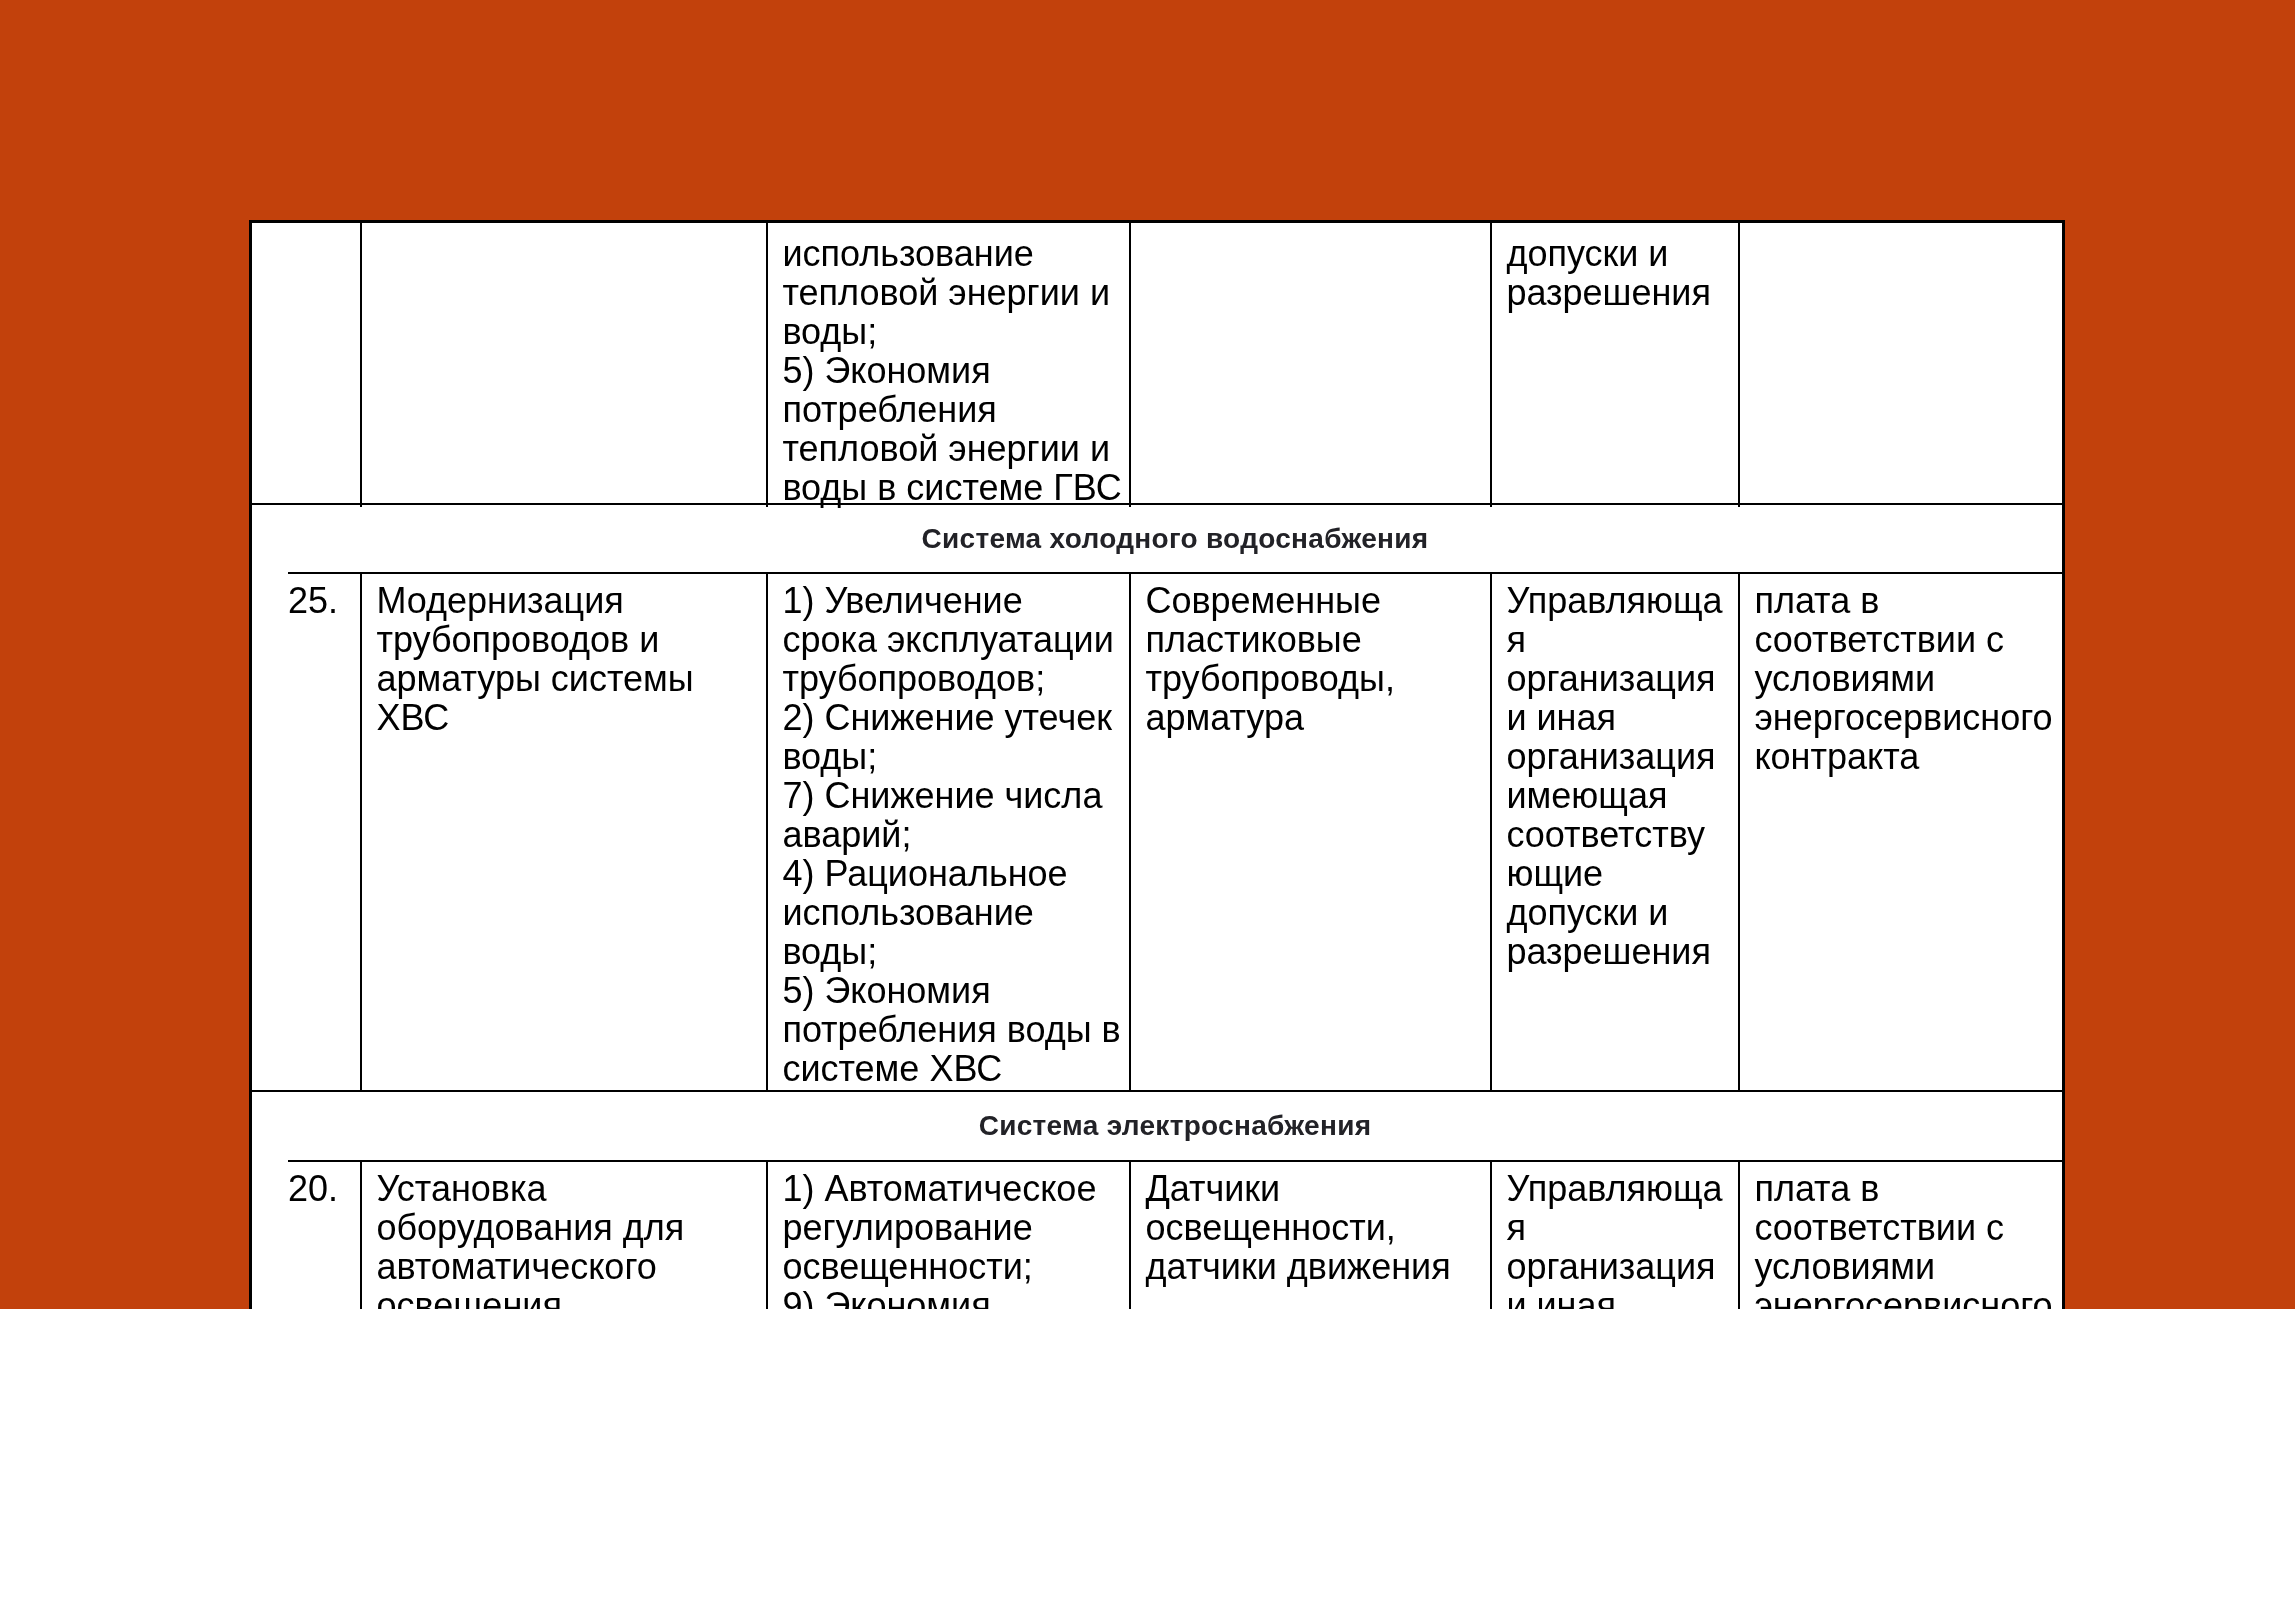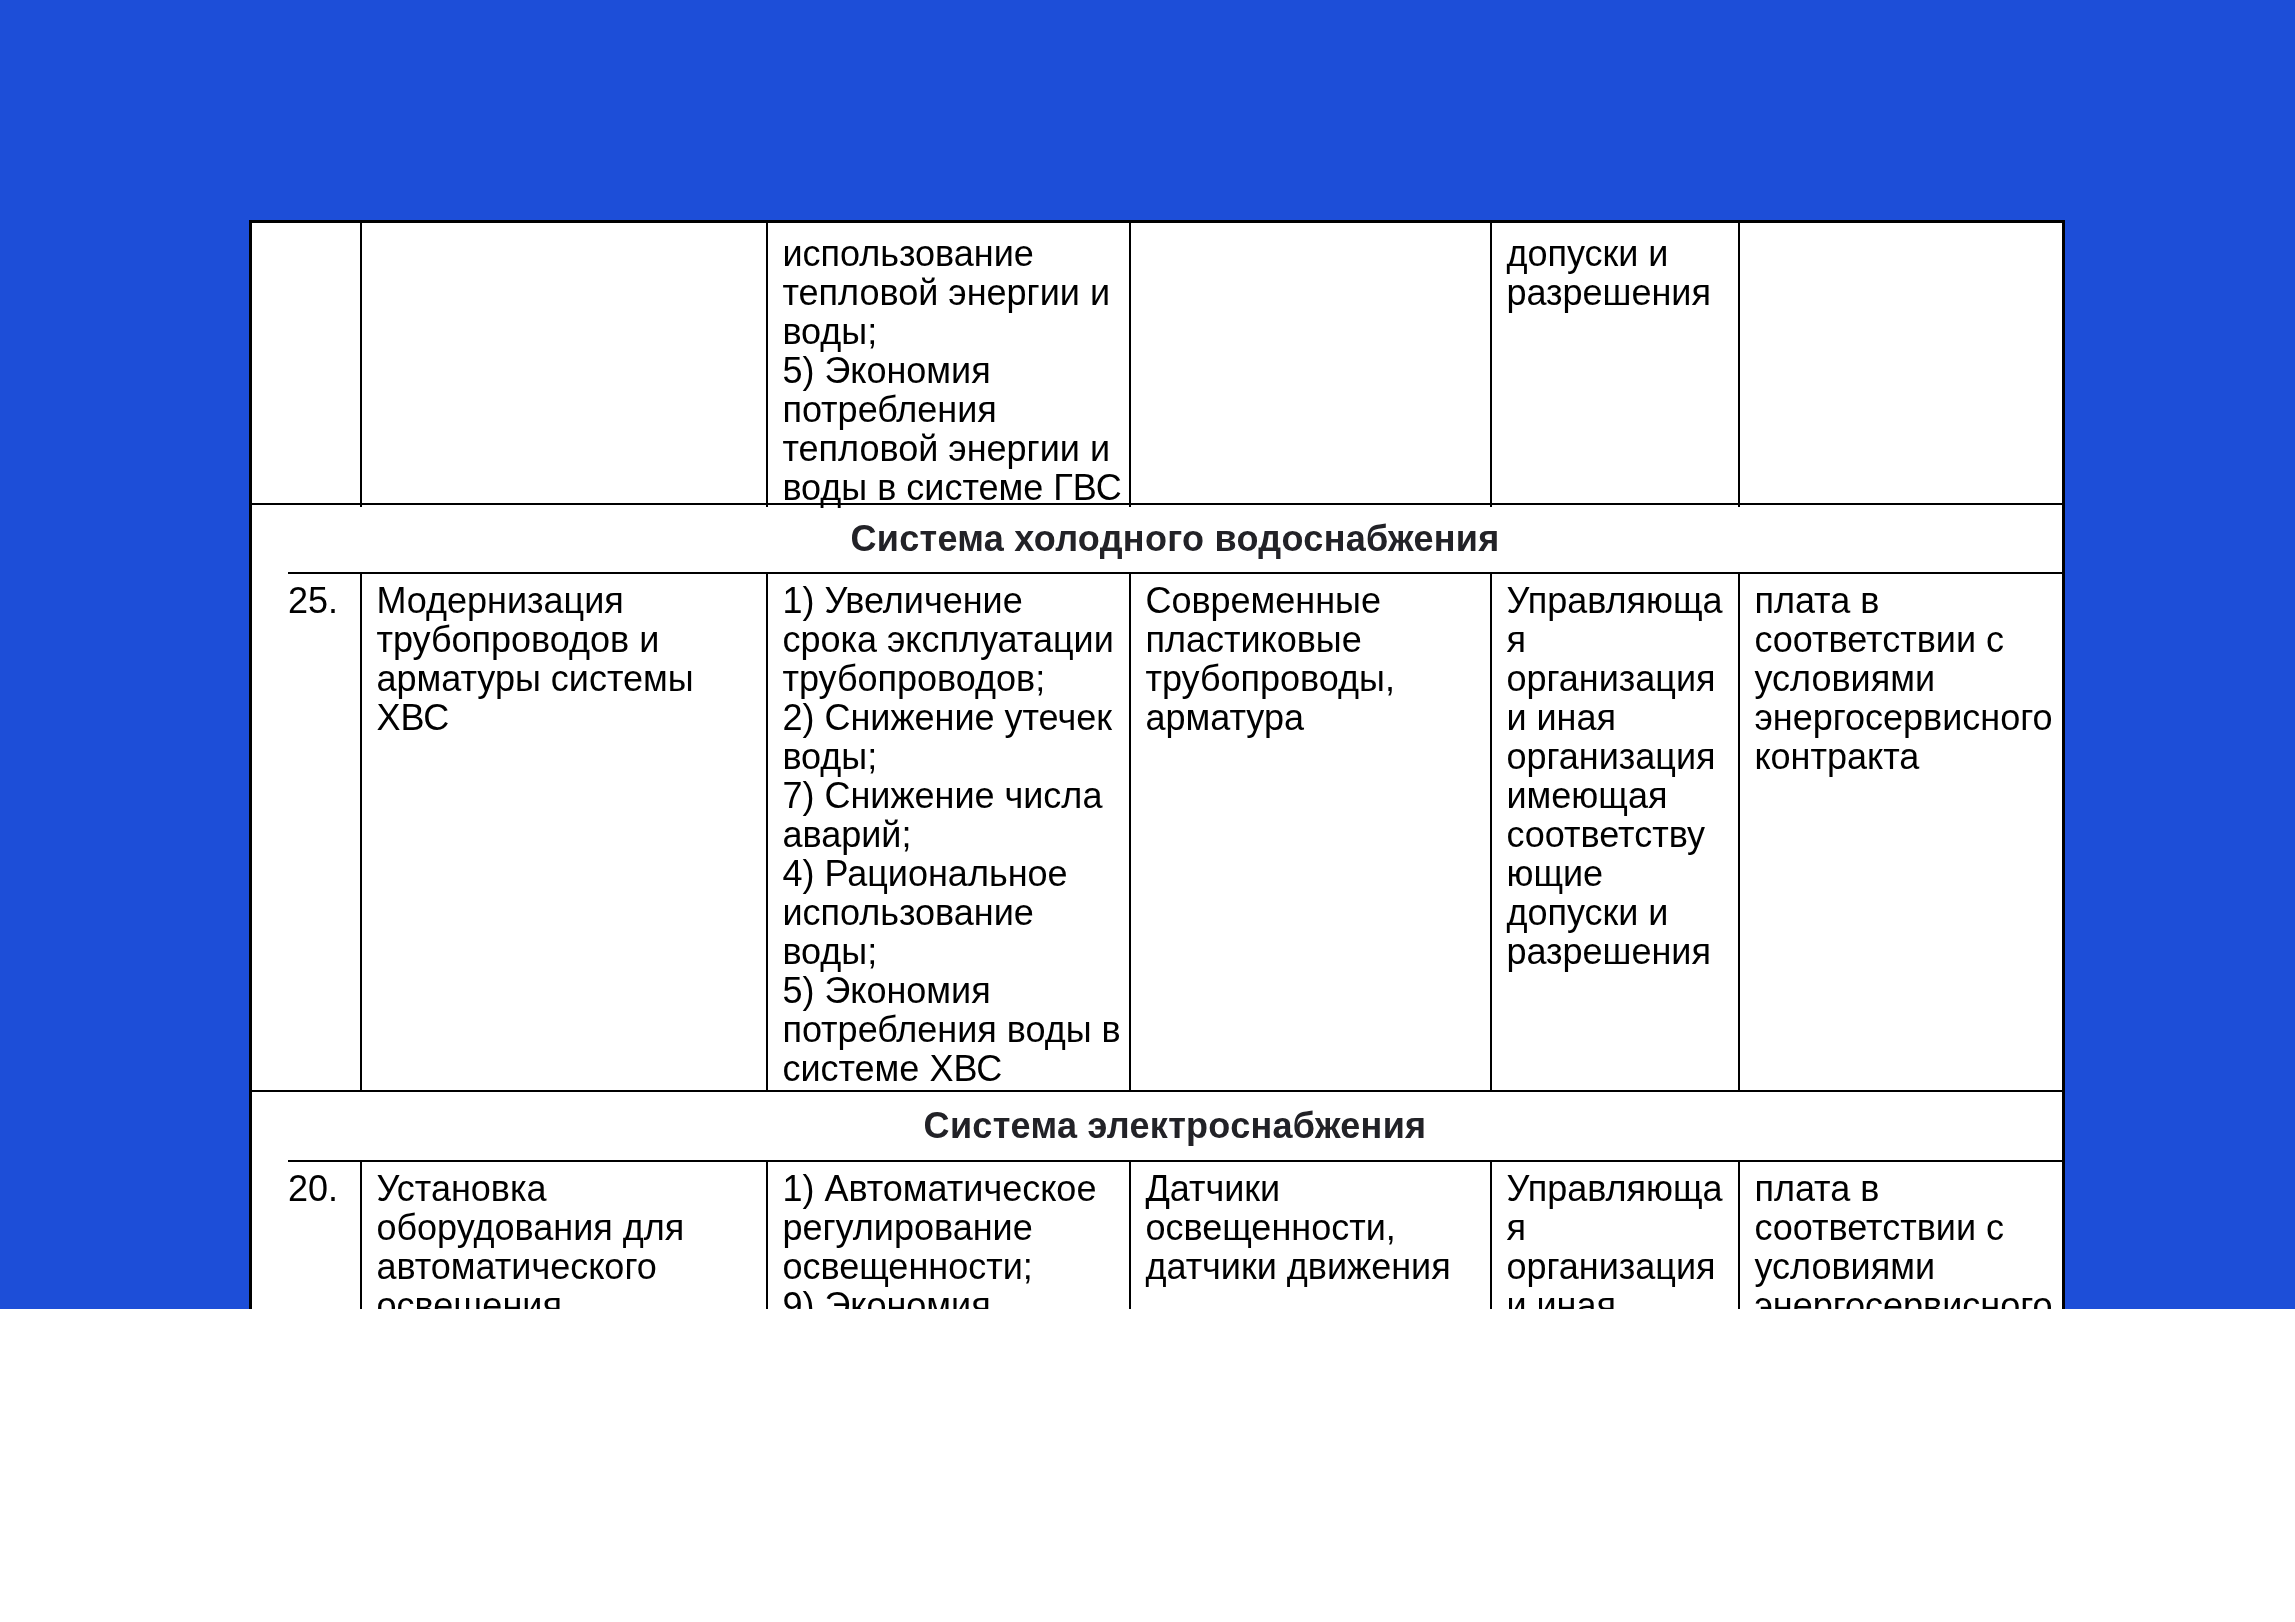--- a/index.html
+++ b/index.html
@@ -4,21 +4,21 @@
 <style>
   html, body {
     margin: 0;
     padding: 0;
     background: #ffffff;
   }
   .page {
     position: relative;
     width: 2295px;
     height: 1309px;
-    background: #1d4ed8;
+    background: #c2410c;
     font-family: "Liberation Sans", "DejaVu Sans", sans-serif;
     color: #000000;
   }
   .measures-table {
     position: absolute;
     left: 249px;
     top: 220px;
     width: 1816px;
     height: 1266px;
     box-sizing: border-box;
@@ -54,21 +54,21 @@
     text-align: center;
     padding-left: 18px;
     padding-right: 3.9px;
   }
   .section-row {
     display: flex;
     align-items: center;
     justify-content: center;
     box-sizing: border-box;
     border-bottom: 2.6px solid #000000;
-    font-size: 36px;
+    font-size: 28px;
     font-weight: bold;
     color: #222227;
     letter-spacing: 0.3px;
     margin-left: 36px;
   }
 </style>
 </head>
 <body>
 
 <div class="page">

